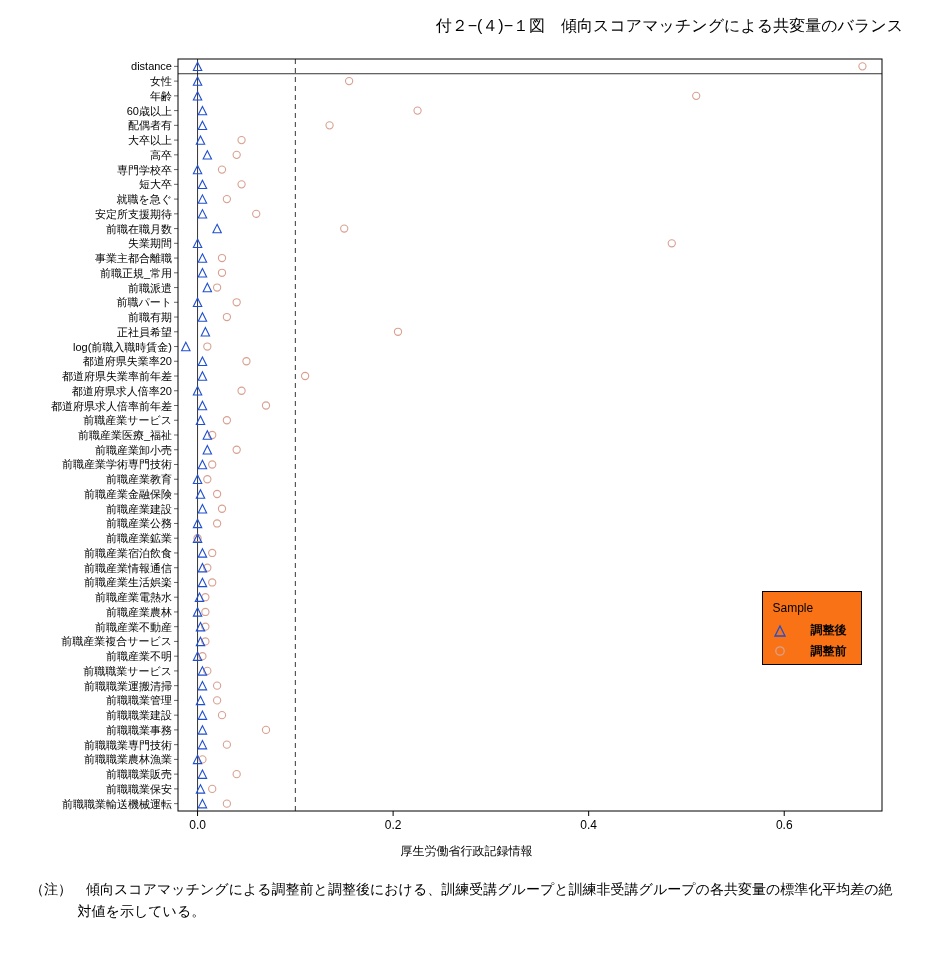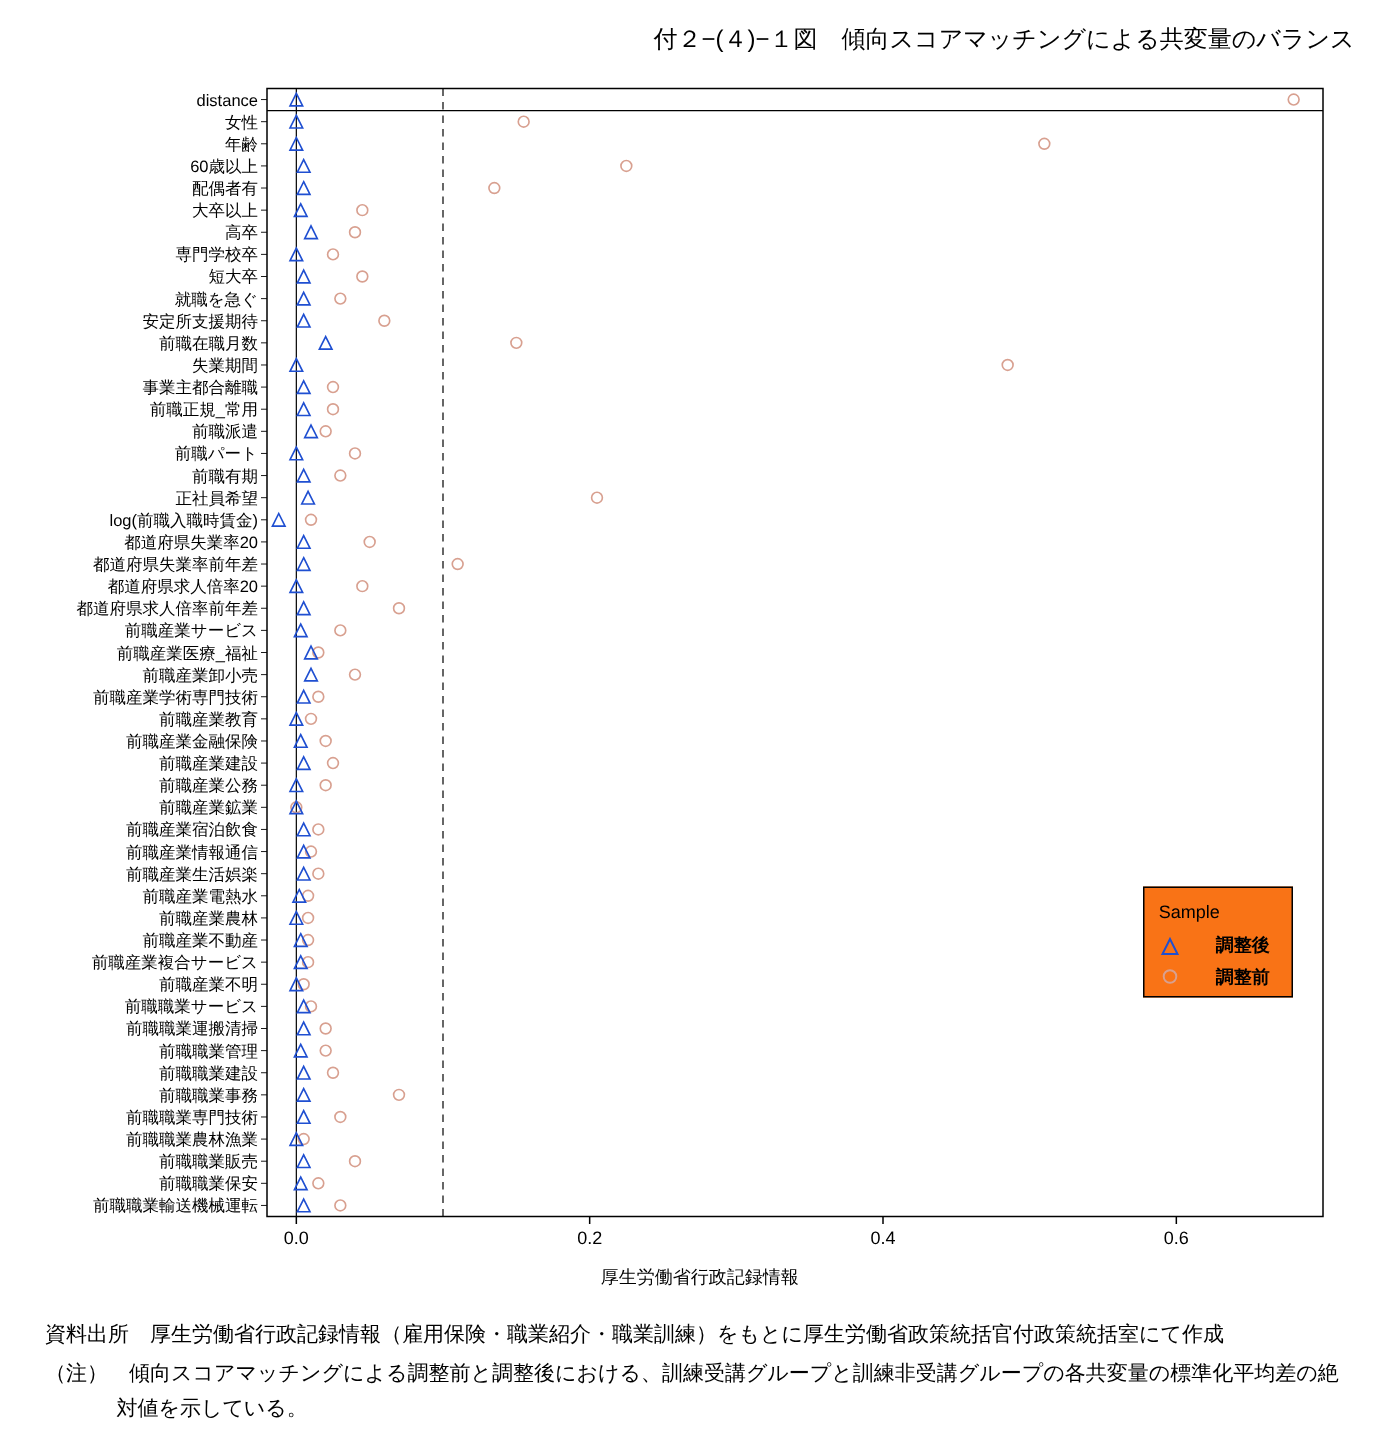--- a/index.html
+++ b/index.html
@@ -256,15 +256,14 @@
             <circle cx="7" cy="7" r="4.2" fill="none" stroke="#d8a090" stroke-width="1.3"></circle>
           </svg>
       </span>
       <span>調整前</span>
     </div>
   </div>
 </div>
 <div class="xlabel">厚生労働省行政記録情報</div>
 
 <div class="notes">
-  <p class="indent">資料出所　厚生労働省行政記録情報（雇用保険・職業紹介・職業訓練）をもとに厚生労働省政策統括官付政策統括室にて作成</p>
   <p class="indent2">（注）　傾向スコアマッチングによる調整前と調整後における、訓練受講グループと訓練非受講グループの各共変量の標準化平均差の絶対値を示している。</p>
 </div>
 
 </body></html>

